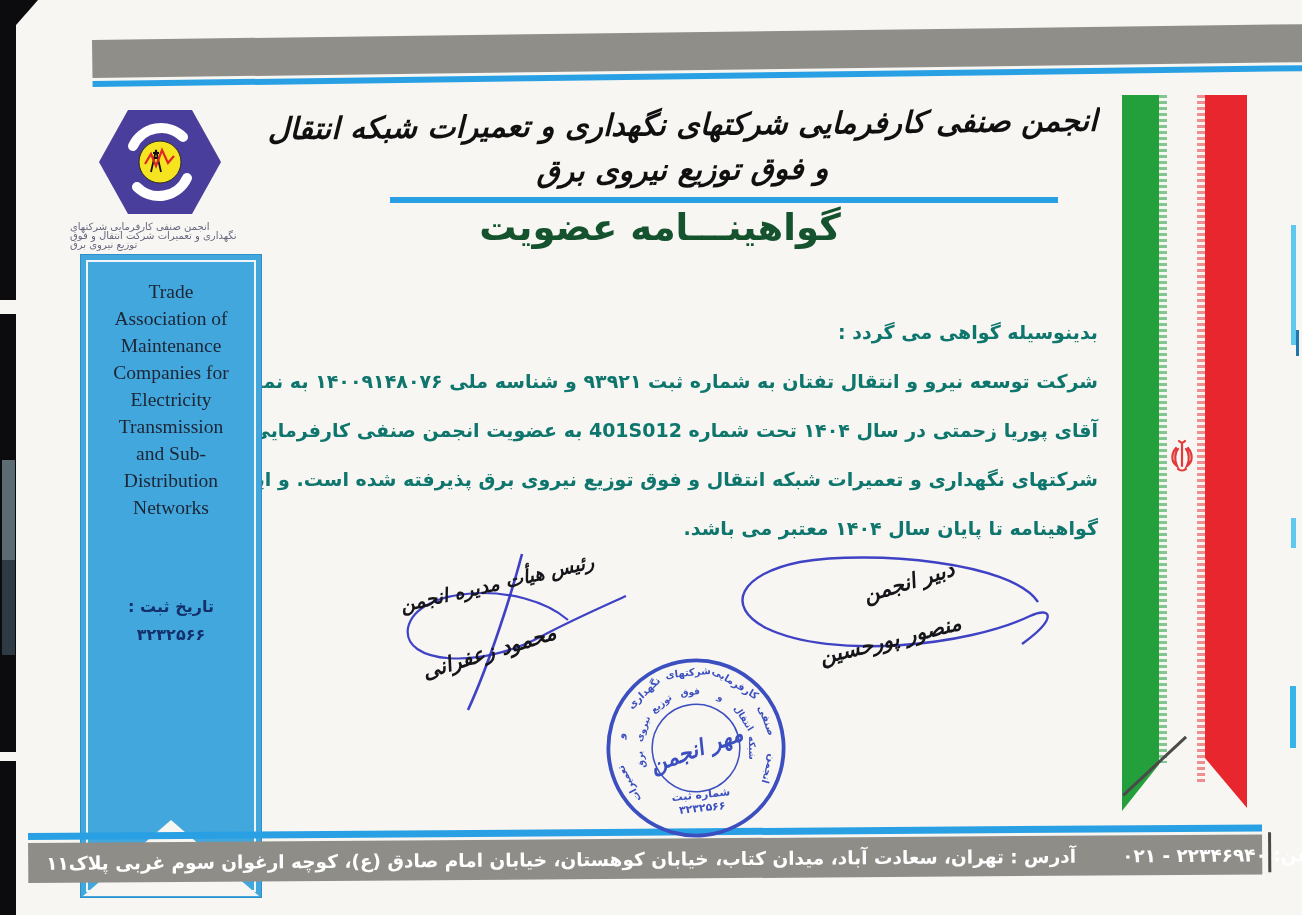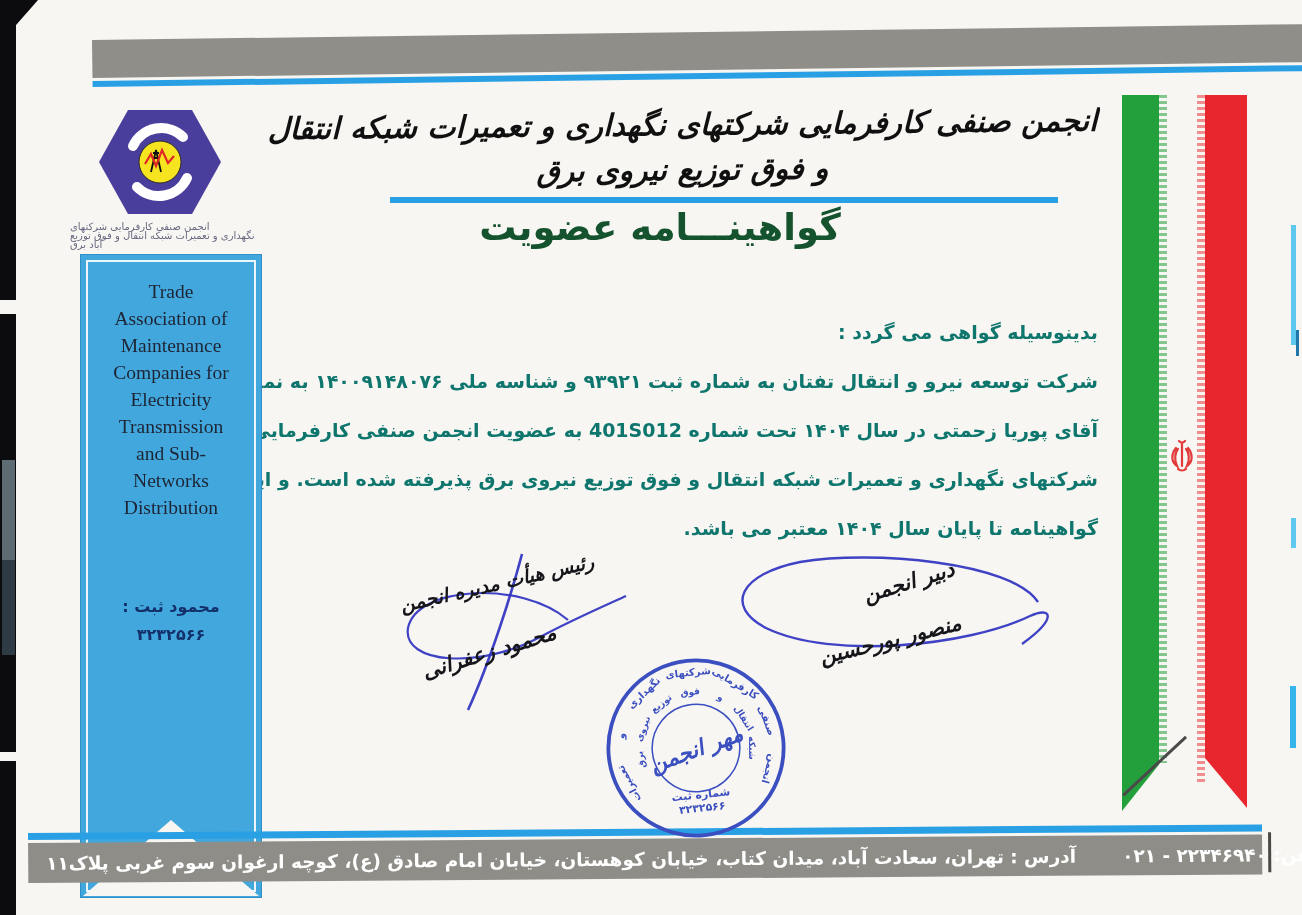--- a/index.html
+++ b/index.html
@@ -117,21 +117,21 @@
       <polygon points="33,4 97,4 126,56 97,108 33,108 4,56" fill="#4a3e9c"></polygon>
       <path d="M 38,40 A 31,31 0 0 1 88,31" stroke="#ffffff" stroke-width="10" fill="none" stroke-linecap="round"></path>
       <path d="M 92,72 A 31,31 0 0 1 42,81" stroke="#ffffff" stroke-width="10" fill="none" stroke-linecap="round"></path>
       <circle cx="65" cy="56" r="21" fill="#f5e41f" stroke="#2a2a2a" stroke-width="1"></circle>
       <path d="M 56,66 L 61,44 L 66,66 M 57,52 L 65,52 M 58,47 L 64,47" stroke="#111111" stroke-width="1.8" fill="none"></path>
       <polyline points="50,58 56,48 61,60 67,44 73,57 79,50" stroke="#e02626" stroke-width="2.2" fill="none"></polyline>
     </svg>
   </div>
   <div class="logo-caption">
     <div>انجمن صنفی کارفرمایی شرکتهای</div>
-    <div>نگهداری و تعمیرات شبکه انتقال و فوق توزیع آباد برق</div>
+    <div>نگهداری و تعمیرات شرکت انتقال و فوق توزیع نیروی برق</div>
   </div>
 
   <div class="callig">انجمن صنفی کارفرمایی شرکتهای نگهداری و تعمیرات شبکه انتقال و فوق توزیع نیروی برق</div>
   <div class="underline"></div>
   <div class="cert-title">گواهینـــامه عضویت</div>
 
 
   <div class="body-text">
     <div class="ln">بدینوسیله گواهی می گردد :</div>
     <div class="ln">شرکت توسعه نیرو و انتقال تفتان به شماره ثبت ۹۳۹۲۱ و شناسه ملی ۱۴۰۰۹۱۴۸۰۷۶ به نمایندگی</div>
@@ -143,25 +143,25 @@
   <div class="ribbon">
     <div class="ribbon-inner"></div>
     <div class="ribbon-en">
       <div>Trade</div>
       <div>Association of</div>
       <div>Maintenance</div>
       <div>Companies for</div>
       <div>Electricity</div>
       <div>Transmission</div>
       <div>and Sub-</div>
+      <div>Distribution</div>
       <div>Networks</div>
-      <div>Distribution</div>
     </div>
     <div class="ribbon-reg">
-      <div class="rl">محمود ثبت :</div>
+      <div class="rl">تاریخ ثبت :</div>
       <div class="rn">۳۲۳۲۵۶۶</div>
     </div>
     <div class="ribbon-notch"></div>
   </div>
 
   <svg class="sig-svg" style="left:372px;top:552px;" width="310" height="165">
     <path d="M 150,2 C 140,40 118,110 96,158" stroke="#2b2fc0" stroke-width="2.6" fill="none" opacity="0.9"></path>
     <path d="M 196,68 C 150,28 44,34 36,76 C 30,112 108,118 170,84 C 200,68 232,54 254,44" stroke="#2b2fc0" stroke-width="2.2" fill="none" opacity="0.9"></path>
   </svg>
   <div class="sig-title" style="left:398px;top:572px;font-size:19px;transform:rotate(-13deg);">رئیس هیأت مدیره انجمن</div>

